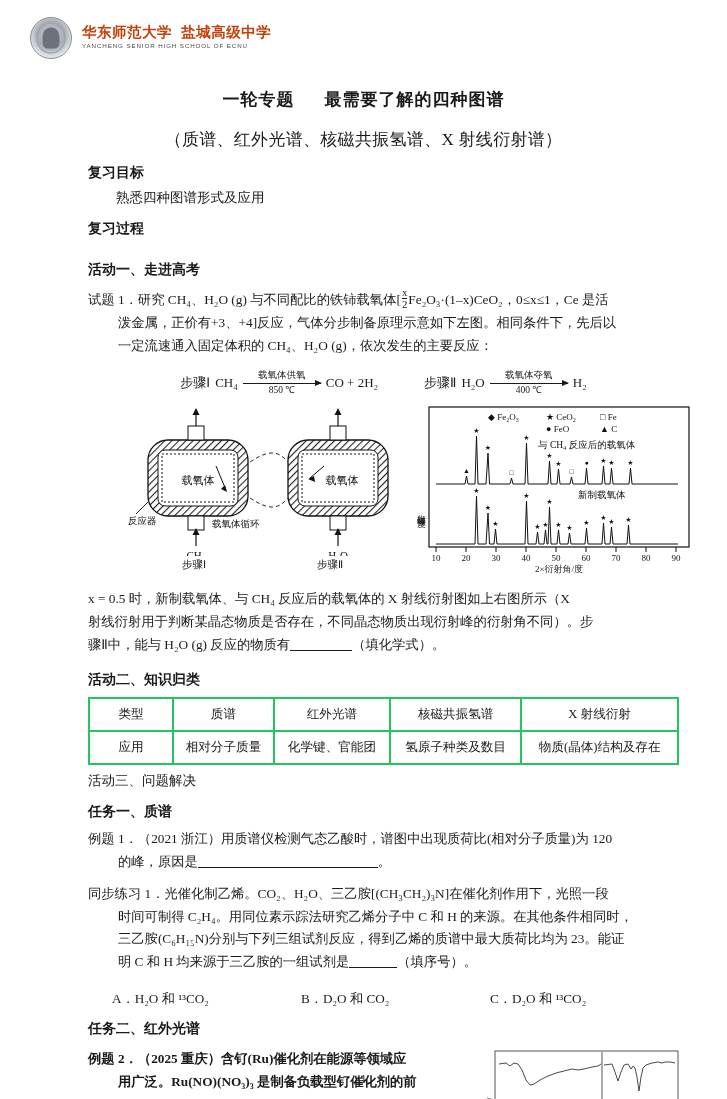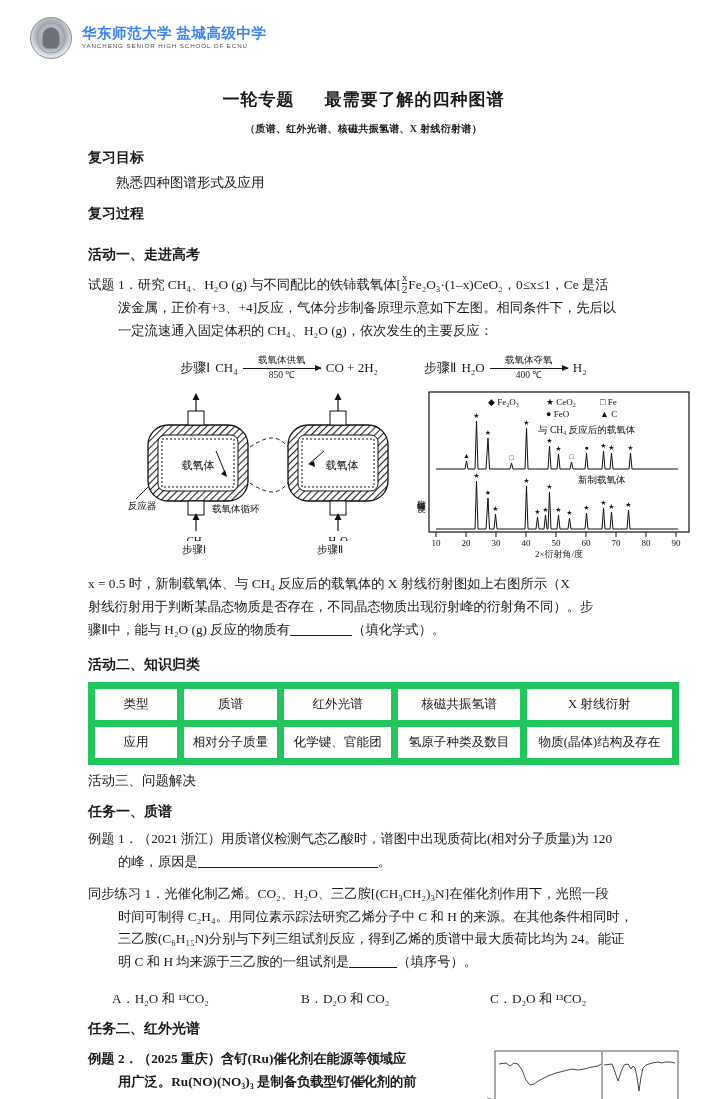--- a/index.html
+++ b/index.html
@@ -51,48 +51,48 @@
     content: "";
     position: absolute;
     left: 50%; top: 50%;
     transform: translate(-50%,-50%);
     width: 27px; height: 29px;
     border: 1px solid #9aa0a7;
     border-radius: 50%;
   }
   .school-names { margin-left: 10px; line-height: 1.05; }
   .school-cn {
-    font-family: Liberation Sans, sans-serif;
+    font-family: Liberation Mono, monospace;
     font-weight: bold;
     font-size: 14.5px;
     letter-spacing: 0.5px;
-    color: #3b82f6;
+    color: #c2410c;
   }
   .school-en {
     font-family: "Liberation Sans", sans-serif;
     font-size: 6.2px;
     letter-spacing: 0.9px;
     color: #4a4a4a;
     margin-top: 2px;
   }
 
   
   .doc-title {
     text-align: center;
     font-weight: bold;
     font-size: 17px;
     margin-top: 26px;
     letter-spacing: 1px;
   }
   .doc-title .gap { display: inline-block; width: 30px; }
   .doc-subtitle {
     text-align: center;
-    font-weight: bold;
-    font-size: 10px;
-    margin-top: 11px;
+    font-weight: normal;
+    font-size: 17px;
+    margin-top: 17px;
     letter-spacing: 0.3px;
   }
 
   
   .content { padding: 0 48px 0 88px; }
   .h-bold {
     font-weight: bold;
     font-size: 14px;
     margin-top: 13px;
   }
@@ -173,21 +173,21 @@
   .fig-right { margin-left: 8px; }
 
   
   table.kt {
     border-collapse: collapse;
     width: 100%;
     margin-top: 8px;
     font-size: 12.6px;
   }
   table.kt td {
-    border: 7px solid #22c55e;
+    border: 2px solid #22c55e;
     text-align: center;
     padding: 6px 3px;
     height: 19px;
   }
   table.kt td.c0 { width: 76px; }
 
   
   .choices {
     display: flex;
     font-size: 13.2px;
@@ -456,21 +456,21 @@
     <div class="para" style="margin-top:7px;">
       <span class="hang">例题 1．（2021 浙江）用质谱仪检测气态乙酸时，谱图中出现质荷比(相对分子质量)为 120</span>
       <span class="hang hang-indent">
         <span>的峰，原因是</span><span class="blank-line" style="width:180px;"></span><span>。</span>
       </span>
     </div>
 
     <div class="para" style="margin-top:9px;">
       <span class="hang">同步练习 1．光催化制乙烯。CO₂、H₂O、三乙胺[(CH₃CH₂)₃N]在催化剂作用下，光照一段</span>
       <span class="hang hang-indent">时间可制得 C₂H₄。用同位素示踪法研究乙烯分子中 C 和 H 的来源。在其他条件相同时，</span>
-      <span class="hang hang-indent">三乙胺(C₆H₁₅N)分别与下列三组试剂反应，得到乙烯的质谱中最大质荷比均为 24。能证</span>
+      <span class="hang hang-indent">三乙胺(C₆H₁₅N)分别与下列三组试剂反应，得到乙烯的质谱中最大质荷比均为 23。能证</span>
       <span class="hang hang-indent">
         <span>明 C 和 H 均来源于三乙胺的一组试剂是</span><span class="blank-line" style="width:48px;"></span><span>（填序号）。</span>
       </span>
     </div>
 
     <div class="choices">
       <span class="ch">A．H₂O 和 ¹³CO₂</span>
       <span class="ch">B．D₂O 和 CO₂</span>
       <span class="ch">C．D₂O 和 ¹³CO₂</span>
     </div>

